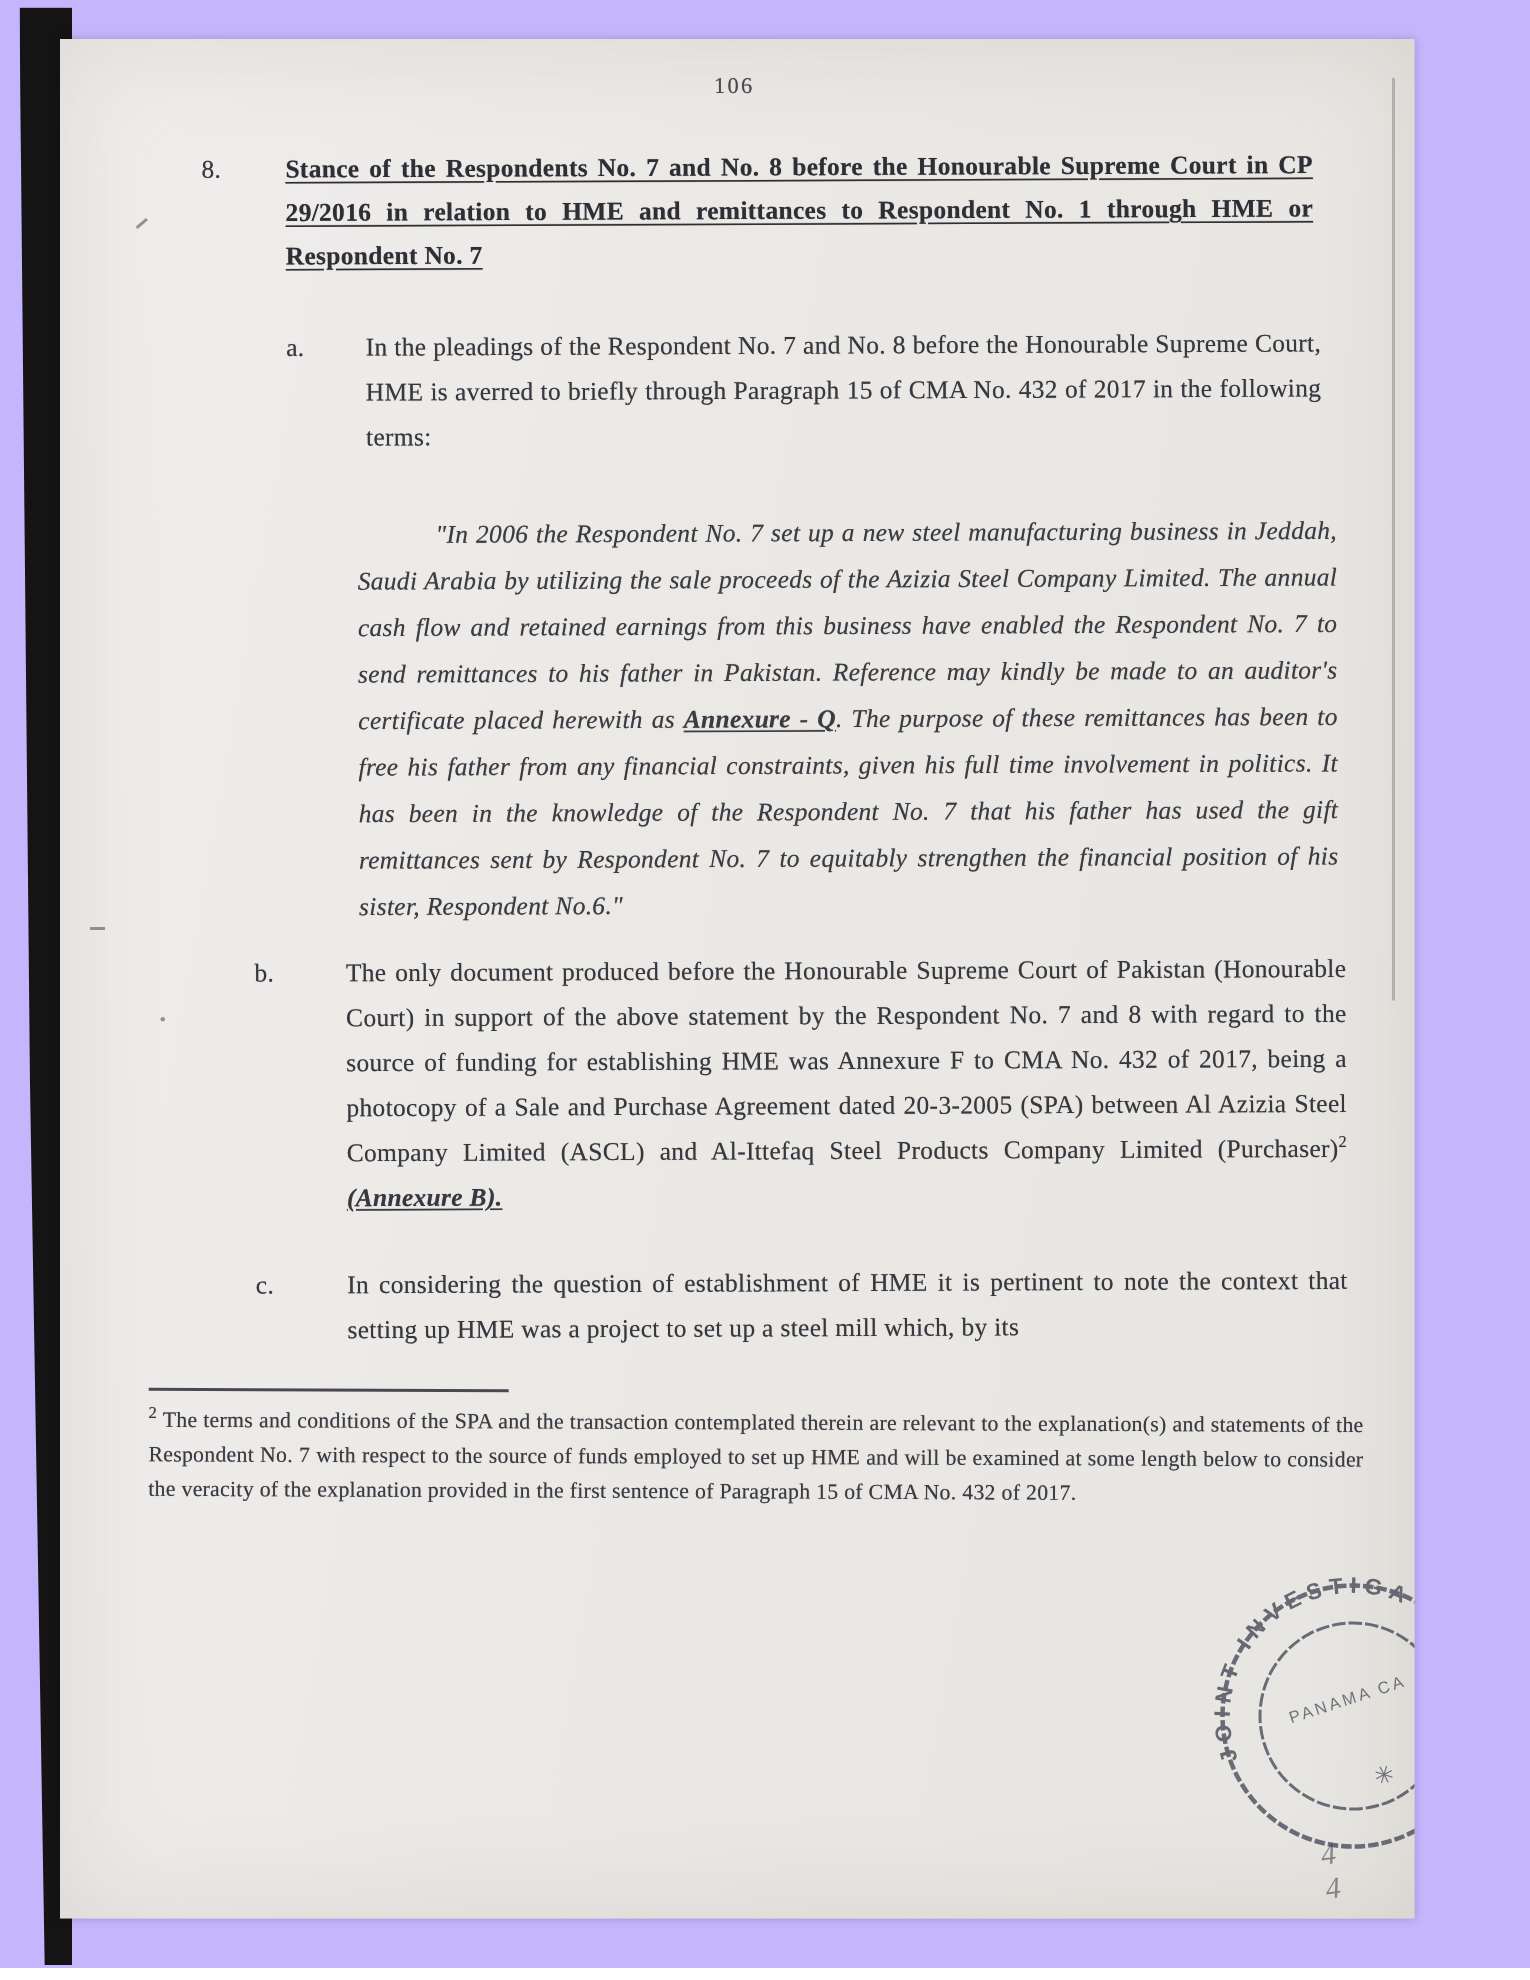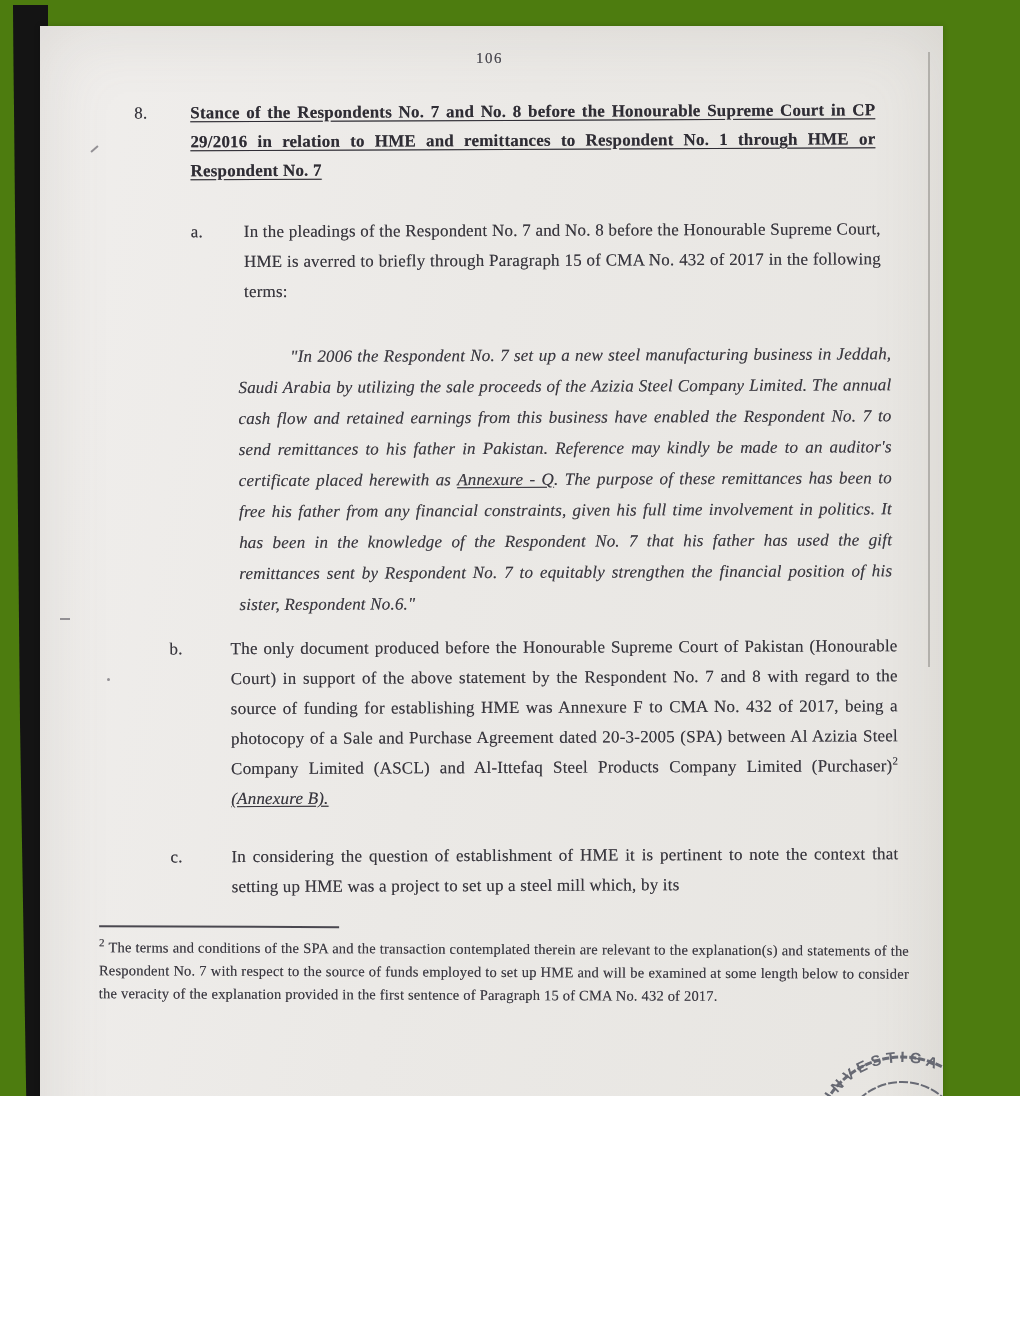--- a/index.html
+++ b/index.html
@@ -7,22 +7,22 @@
     padding: 0;
     background: #ffffff;
     width: 1020px;
     height: 1320px;
     overflow: hidden;
     font-family: "Liberation Serif", "DejaVu Serif", serif;
   }
   .scan {
     position: relative;
     width: 1020px;
-    height: 1096px;
-    background: #4d7c0f;
+    height: 1312px;
+    background: #c4b5fd;
     overflow: hidden;
   }
   
   .edge-strip {
     position: absolute;
     left: 13px;
     top: 5px;
     width: 35px;
     height: 1305px;
     background: #141414;
@@ -89,21 +89,21 @@
   .quote {
     margin: 34px 51px 0 199px;
     font-style: italic;
     font-size: 17px;
     line-height: 31px;
     text-align: justify;
     text-indent: 52px;
     color: #3c3a42;
   }
   .annex-ref {
-    font-weight: normal;
+    font-weight: bold;
     text-decoration: underline;
     text-underline-offset: 2px;
   }
   sup {
     font-size: 11px;
     line-height: 0;
     vertical-align: super;
   }
   .footnote {
     margin: 26px 36px 0 57px;

